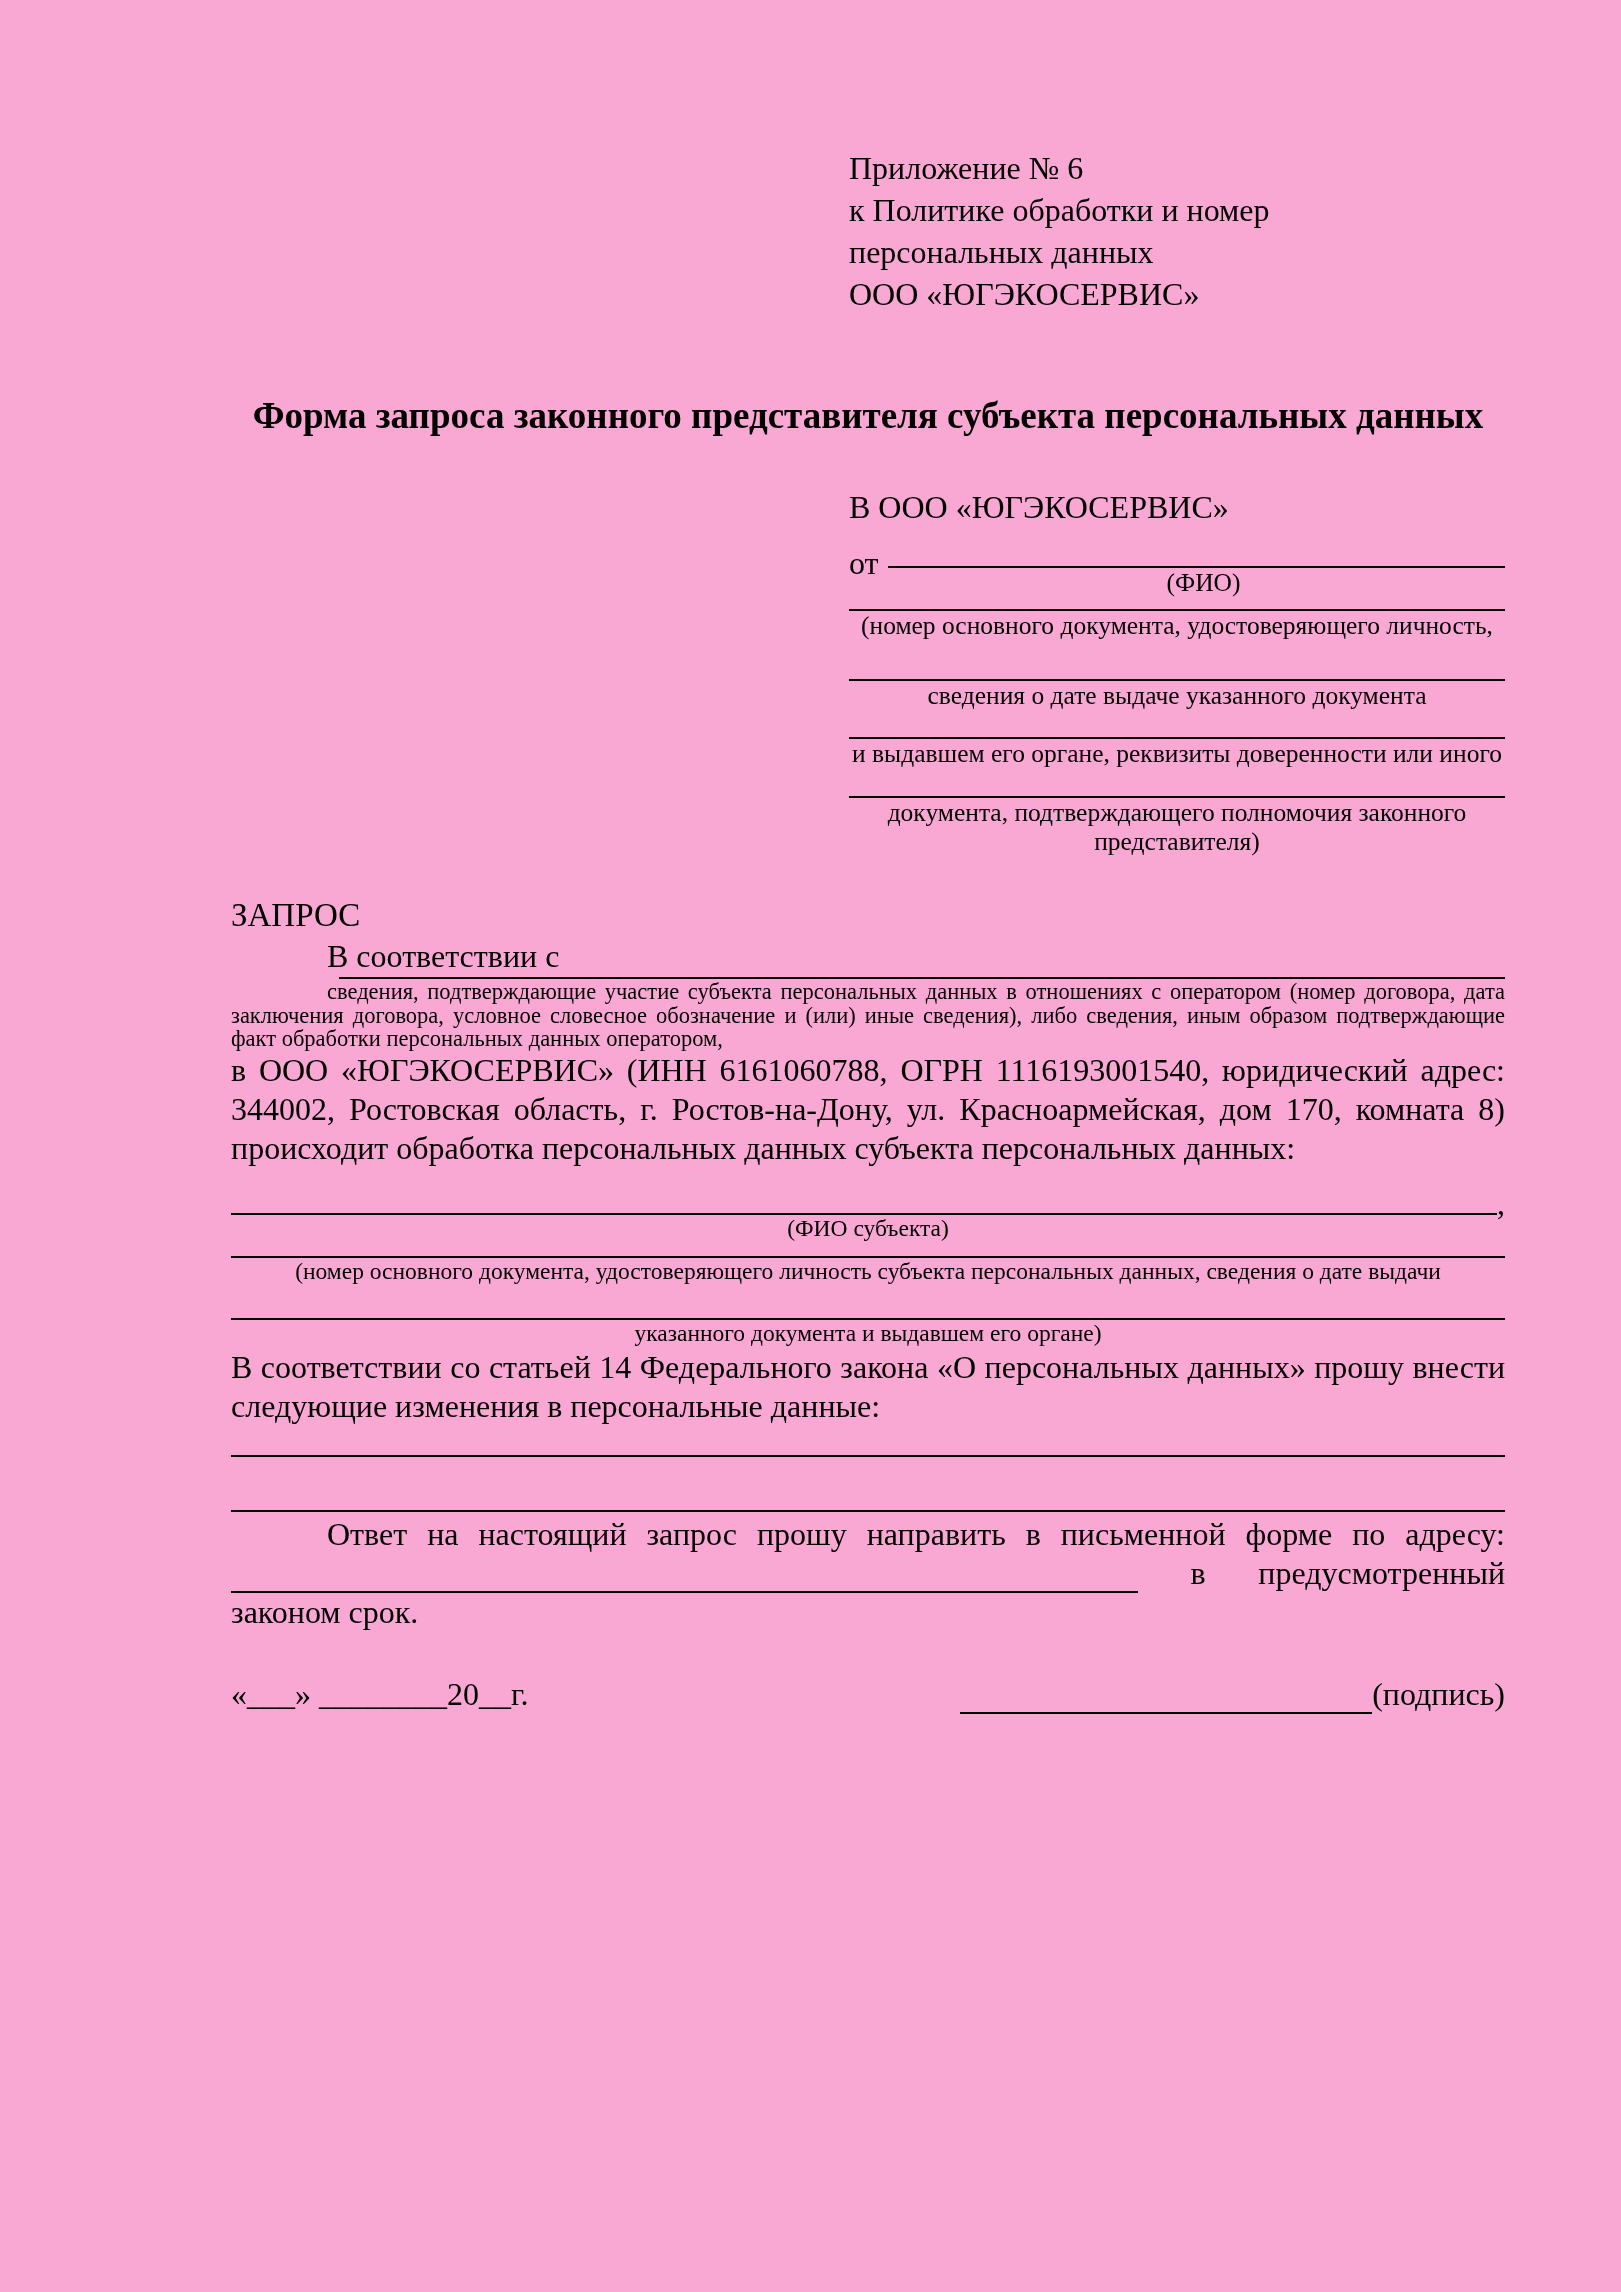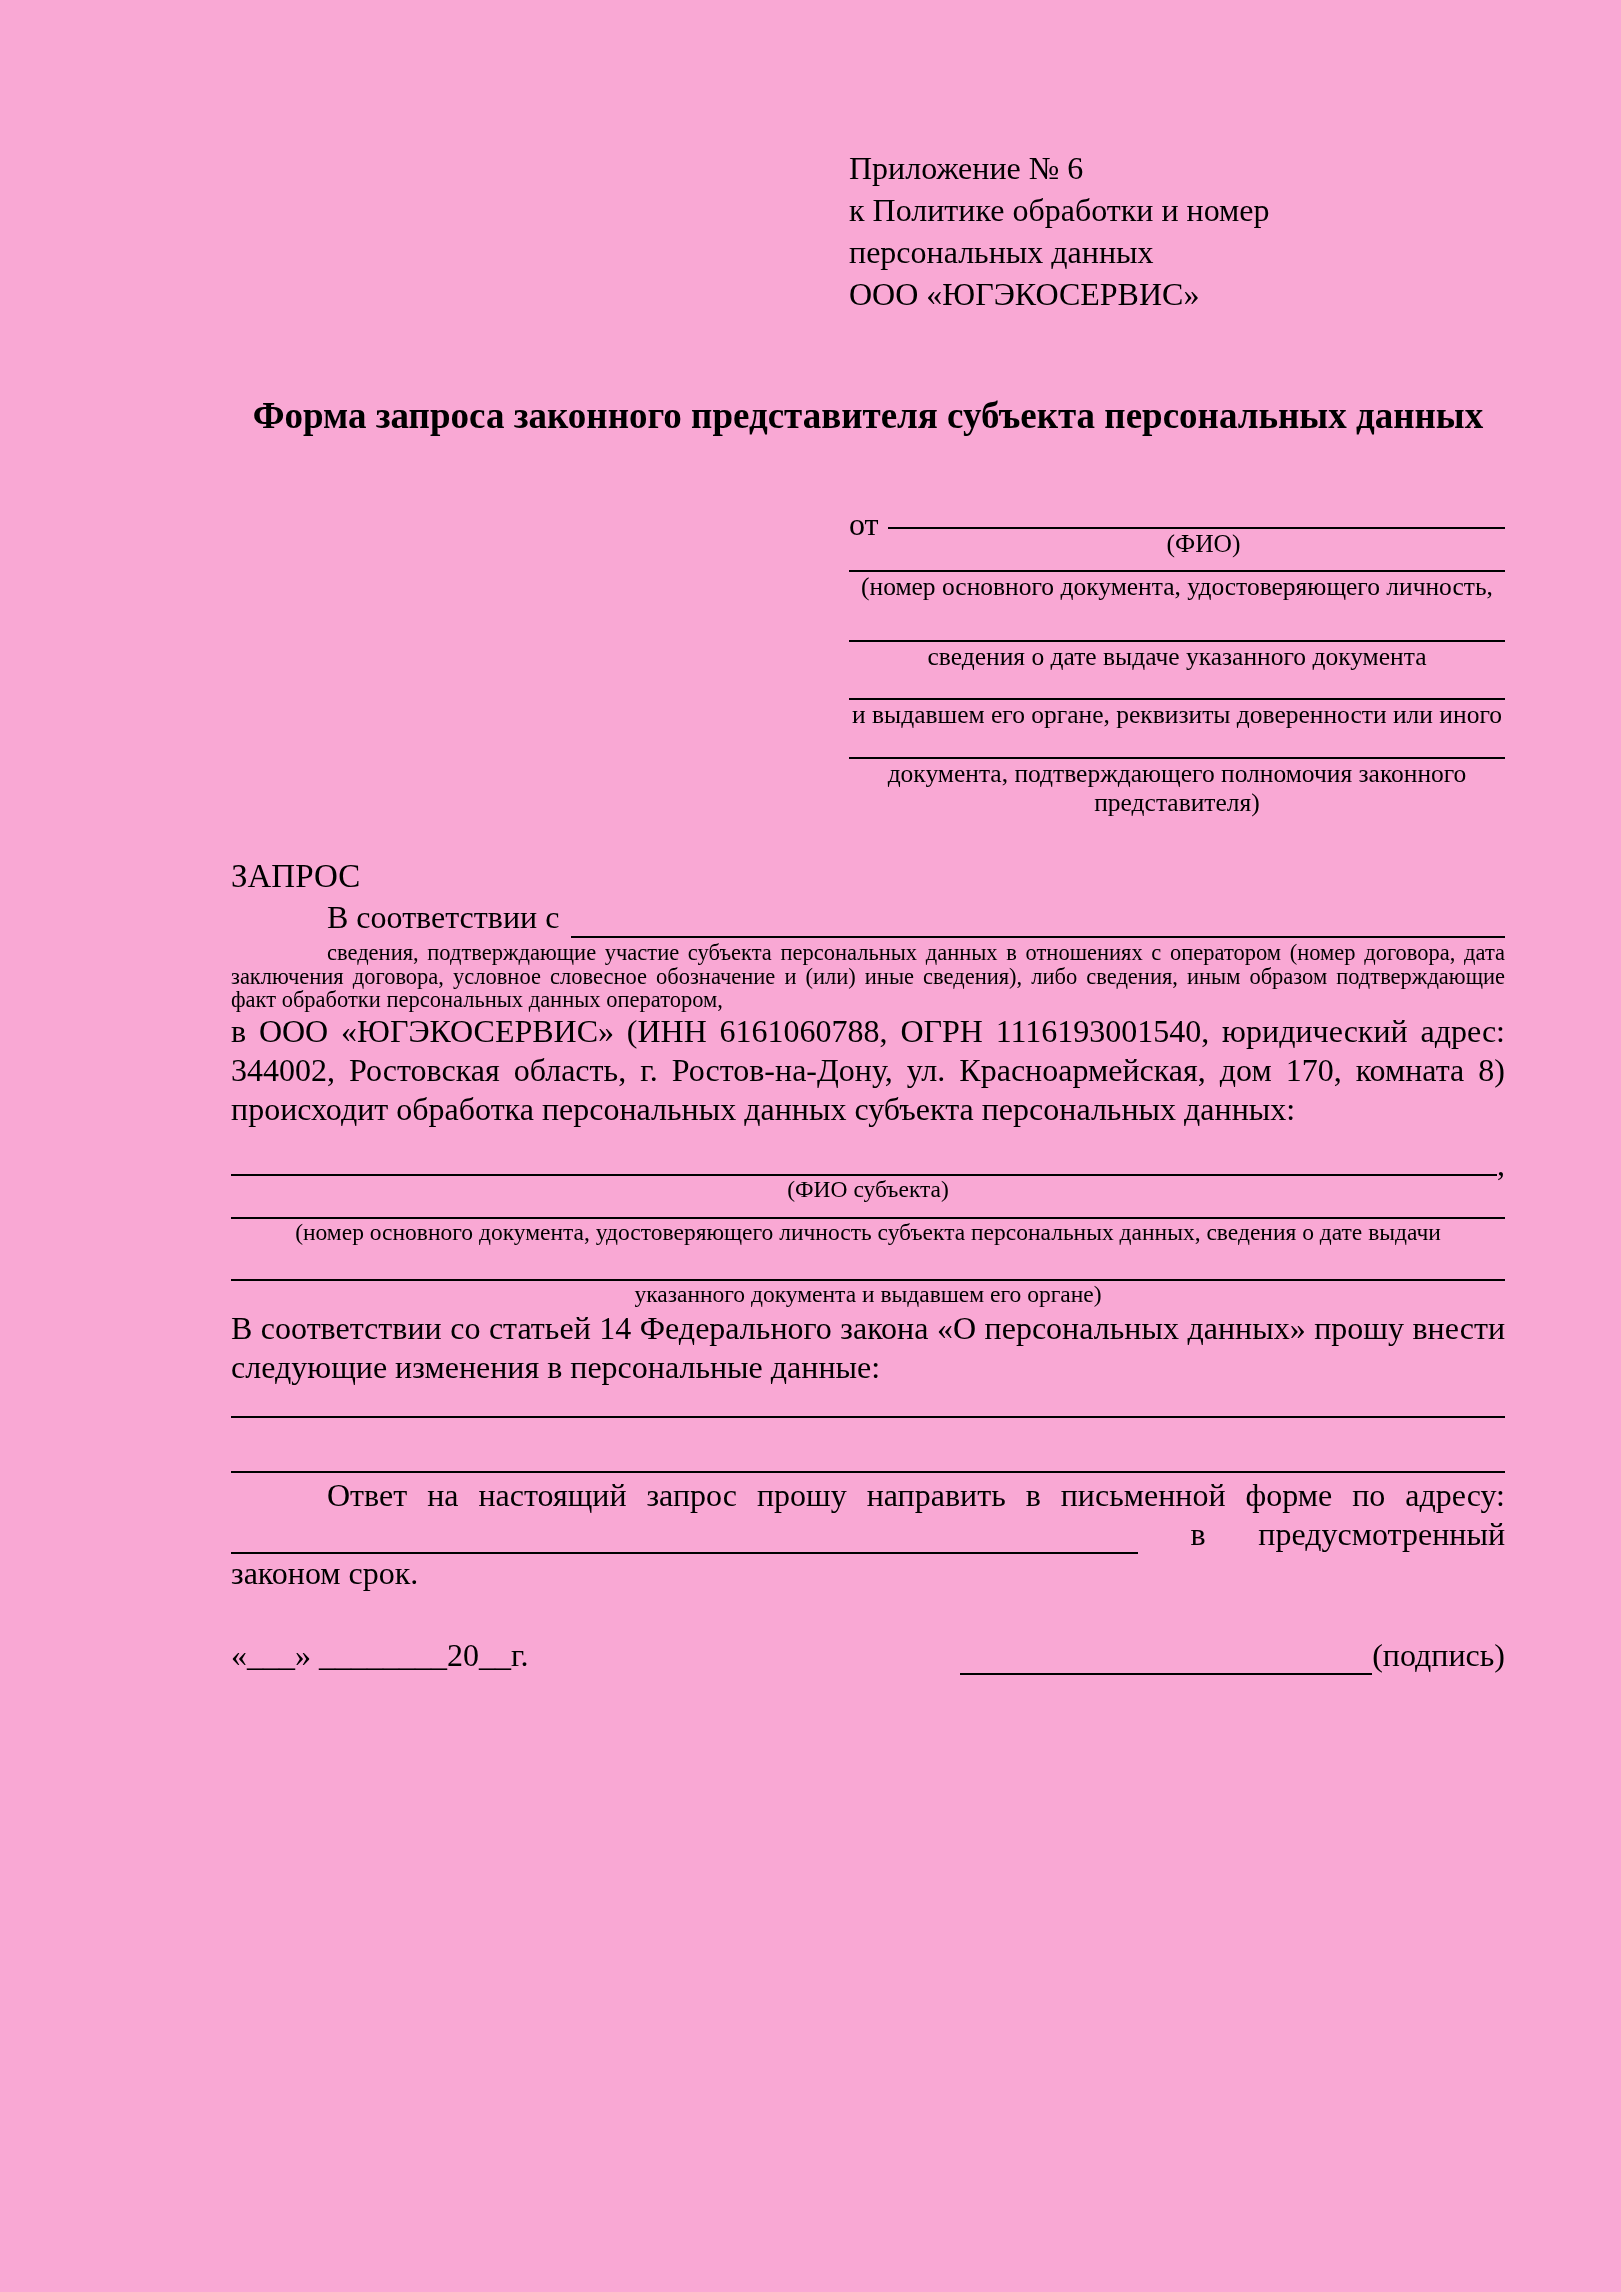--- a/index.html
+++ b/index.html
@@ -56,21 +56,21 @@
   .arow2 { margin-top: 39px; }
   .arow3, .arow4 { margin-top: 27.4px; }
 
   .zapros {
     margin-top: 39px;
     text-align: left;
     font-size: 33px;
     line-height: 41px;
   }
 
-  .intro-row { display: flex; height: 41px; padding-left: 96px; font-size: 32px; }
+  .intro-row { display: flex; height: 41px; padding-left: 96px; font-size: 32px; flex-direction: column; }
   .intro-row .lbl { line-height: 41px; white-space: nowrap; }
   .intro-row .fill { flex: 1; margin-left: 11.8px; }
 
   .fine {
     margin-top: 3.9px;
     font-size: 22.5px;
     line-height: 23.5px;
     text-align: justify;
     text-indent: 96px;
   }
@@ -119,20 +119,21 @@
     <div>к Политике обработки и номер</div>
     <div>персональных данных</div>
     <div>ООО «ЮГЭКОСЕРВИС»</div>
   </div>
 
   <div class="title">
     <div>Форма запроса законного представителя субъекта персональных данных</div>
   </div>
 
   <div class="addr">
+    <div>В ООО «ЮГЭКОСЕРВИС»</div>
     <div class="from-row">
       <span class="lbl">от</span>
       <span class="fill"></span>
     </div>
     <div class="addr-cap fio-cap">(ФИО)</div>
 
     <div class="arow1">
       <div class="arow-line"></div>
       <div class="addr-cap">(номер основного документа, удостоверяющего личность,</div>
     </div>

